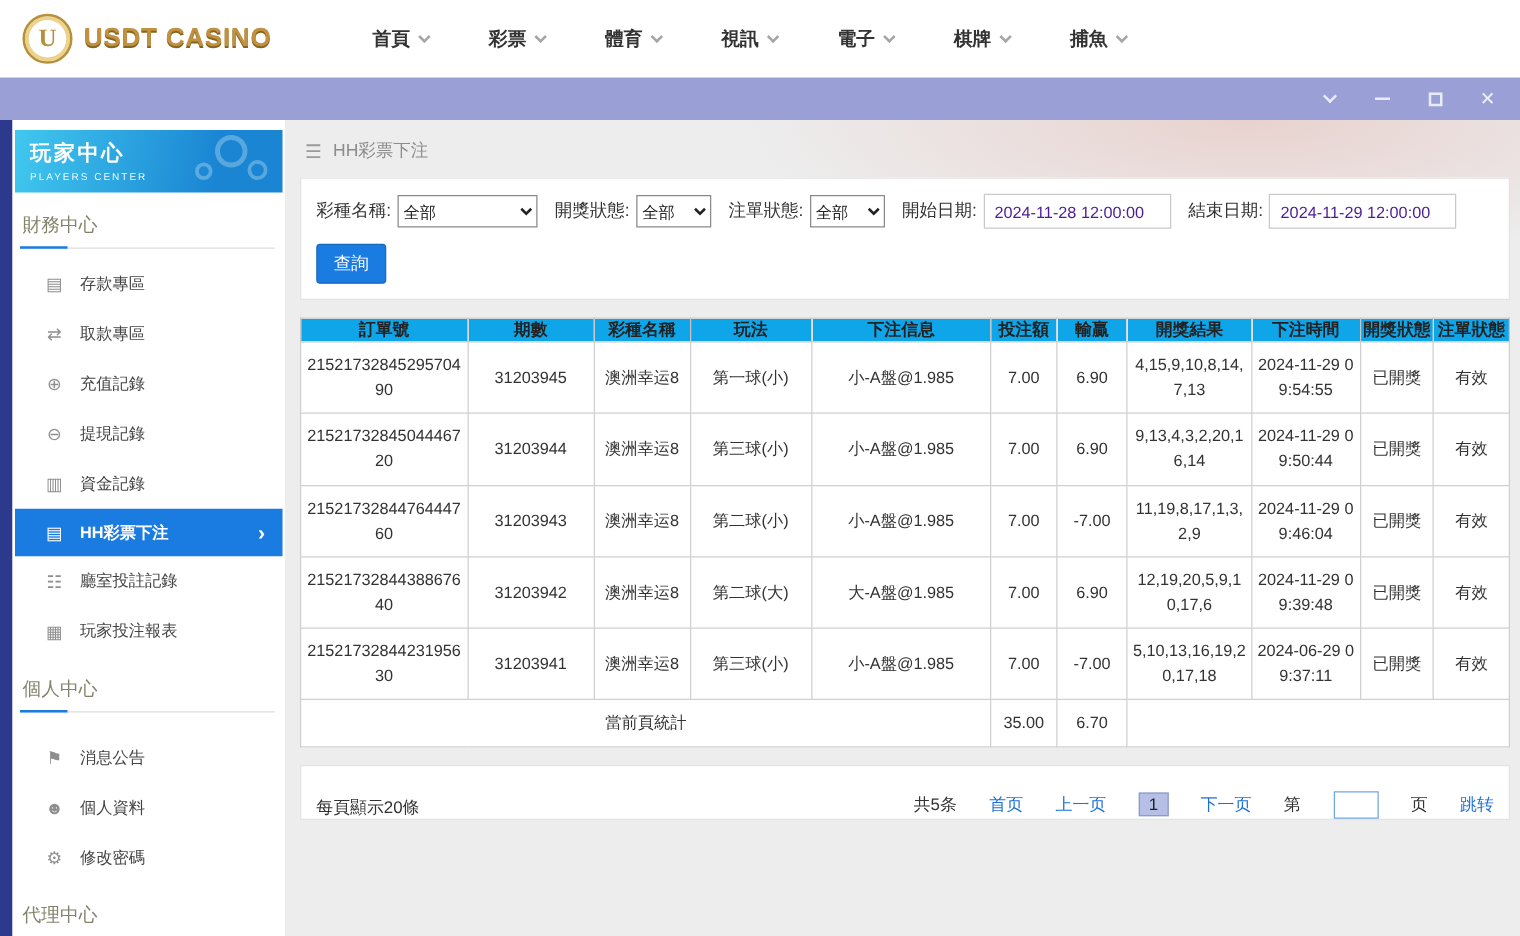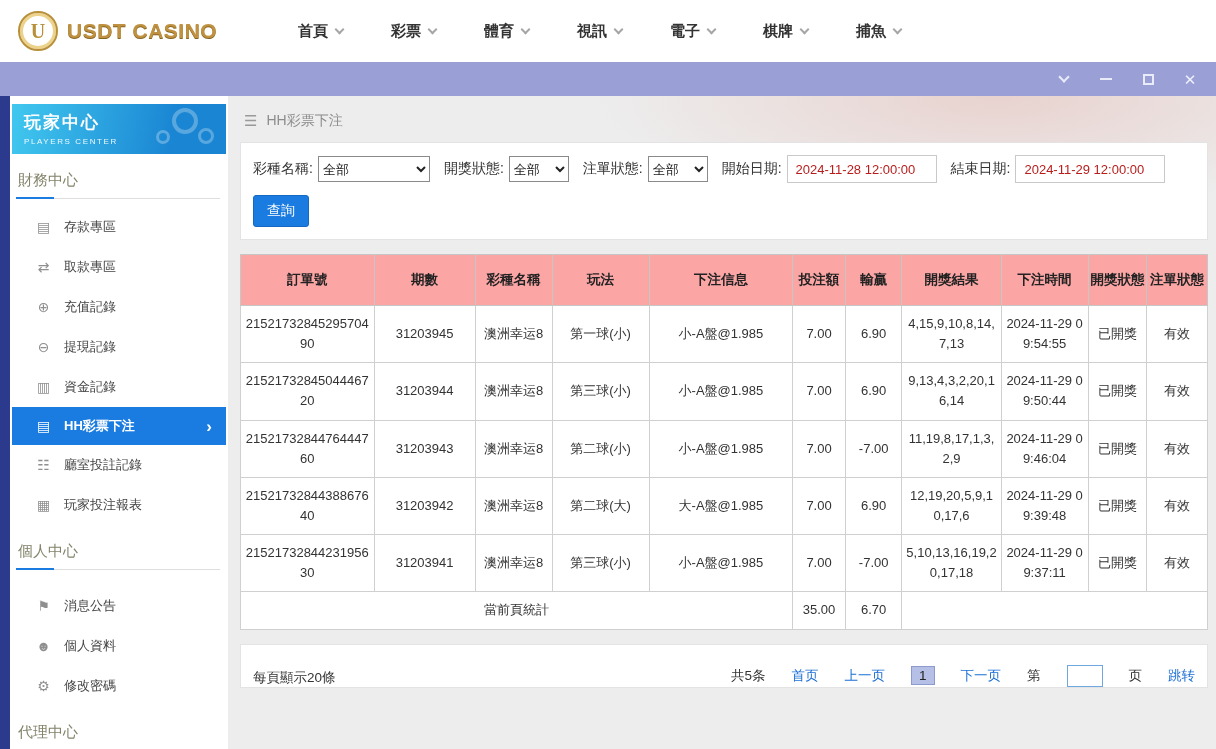--- a/index.html
+++ b/index.html
@@ -50,26 +50,26 @@
   .breadcrumb{height:34px;display:flex;align-items:center;gap:9px;color:#8c8c8c;font-size:14px;padding-left:4px}
   .breadcrumb .ic{color:#9a9a9a;font-size:15px;cursor:pointer}
 
   .filter-box{background:#fff;border:1px solid #e3e3e3;padding:12px;margin-top:4px}
   .filter-row{display:flex;font-size:14px;color:#333;white-space:nowrap}
   .filter-row .lab{margin-right:5px}
   .filter-row .grp{display:flex;align-items:center;margin-right:14px}
   select{height:26px;border:1px solid #8a8a8a;font-size:13px;background:#fff;color:#222}
   .sel-lottery{width:112px}
   .sel-small{width:60px}
-  .date-input{width:150px;height:28px;border:1px solid #c9c9c9;padding:0 8px;font-size:13px;color:#b91c1c}
+  .date-input{width:150px;height:28px;border:1px solid #c9c9c9;padding:0 8px;font-size:13px;color:#4c1d95}
   .btn-search{margin-top:12px;background:#1a7be0;color:#fff;border:1px solid #1668c0;border-radius:3px;padding:6px 13px;font-size:14px;cursor:pointer}
 
   .table-wrap{margin-top:14px}
   table.bets{width:100%;border-collapse:collapse;background:#fff;table-layout:fixed;border:1px solid #b8b8b8}
-  table.bets th{background:#fca5a5;font-size:13.5px;font-weight:bold;color:#222;border:1px solid #c6c6c6;padding:16px 2px;overflow:hidden;white-space:nowrap}
+  table.bets th{background:#0ea5e9;font-size:13.5px;font-weight:bold;color:#222;border:1px solid #c6c6c6;padding:0 2px;overflow:hidden;white-space:nowrap}
   table.bets td{font-size:13px;color:#333;border:1px solid #d0d0d0;text-align:center;padding:8px 3px;line-height:1.55;word-break:break-all}
   tr.summary td{padding:8px 3px;word-break:keep-all}
 
   .pager{margin-top:14px;background:#fff;border:1px solid #e3e3e3;height:44px;display:flex;align-items:flex-end;justify-content:space-between;padding:0 12px;font-size:13.5px;color:#333}
   .pager-right{display:flex;align-items:center;gap:26px}
   .plink{color:#1b6fd6;cursor:pointer}
   .pcur{background:#b6c0e6;border:1px solid #8d9ace;padding:1px 7px;color:#222;cursor:default}
   .pinput{width:36px;height:22px;border:1px solid #6fa7e0}
 </style>
 </head>
@@ -337,21 +337,21 @@
             </tr>
             <tr>
               <td>2152173284423195630</td>
               <td>31203941</td>
               <td>澳洲幸运8</td>
               <td>第三球(小)</td>
               <td>小-A盤@1.985</td>
               <td>7.00</td>
               <td>-7.00</td>
               <td>5,10,13,16,19,20,17,18</td>
-              <td>2024-11-29 09:37:11</td>
+              <td>2024-06-29 09:37:11</td>
               <td>已開獎</td>
               <td>有效</td>
             </tr>
             <tr class="summary">
               <td colspan="5">當前頁統計</td>
               <td>35.00</td>
               <td>6.70</td>
               <td colspan="4"></td>
             </tr>
           </tbody>

